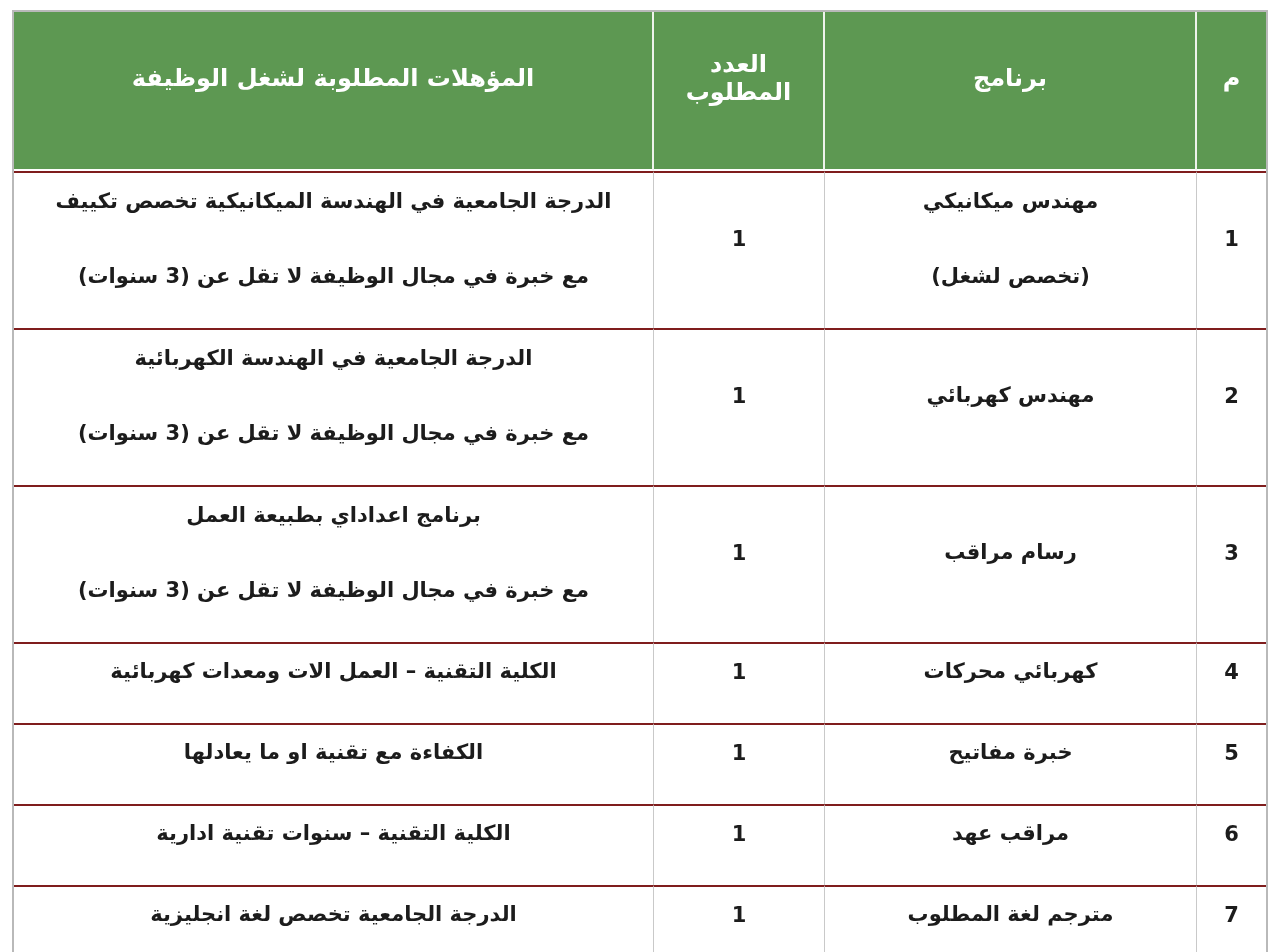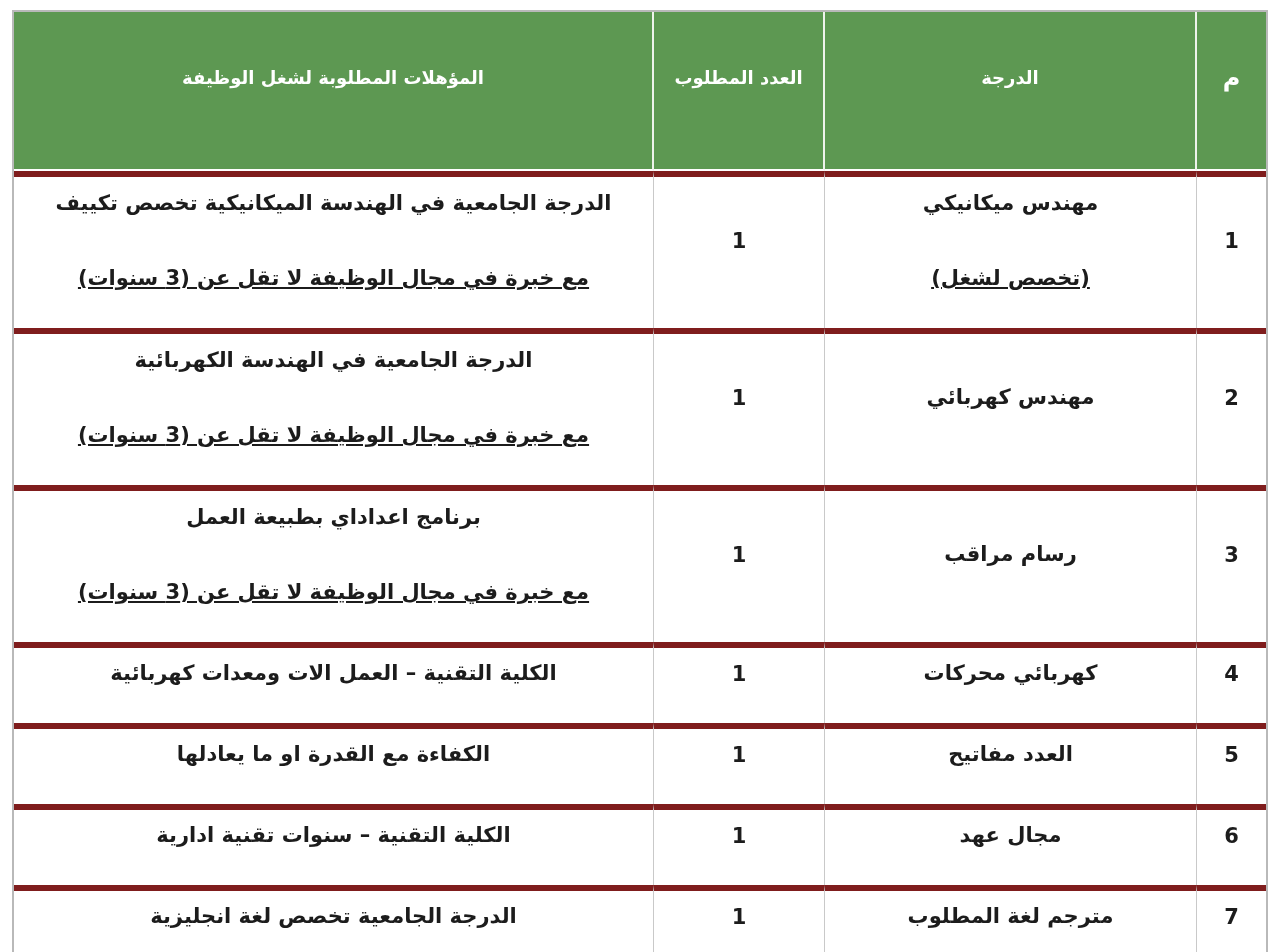--- a/index.html
+++ b/index.html
@@ -30,69 +30,69 @@
   
   col.c-no    { width: 69px;  }
   col.c-job   { width: 372px; }
   col.c-count { width: 171px; }
   col.c-qual  { width: auto;  }
 
   thead th {
     background: #5d9852;
     color: #ffffff;
     font-weight: bold;
-    font-size: 18px;
+    font-size: 24px;
     height: 131px;
     vertical-align: middle;
     text-align: center;
     padding: 0 8px 26px 8px;
     border-bottom: 2px solid #ffffff;
   }
   thead th:not(:first-child) {
     border-inline-start: 2px solid #eef3ec;
   }
   thead th.h-no { font-size: 24px; }
 
   tbody td {
     vertical-align: middle;
     text-align: center;
     font-size: 21px;
     font-weight: bold;
     color: #1c1c1c;
     padding: 0 12px 24px 12px;
-    border-top: 6px solid #7f1d1d;
+    border-top: 2px solid #7f1d1d;
     background: #ffffff;
     overflow: hidden;
   }
   tbody td:not(:first-child) {
     border-inline-start: 1px solid #c9c9c9;
   }
   tbody tr.tall  { height: 157px; }
   tbody tr.short { height: 81px;  }
 
   .line { line-height: 1.35; }
-  .line + .line { margin-top: 47px; text-decoration: underline; }
+  .line + .line { margin-top: 47px; }
   td.count-cell, td.no-cell { font-size: 21px; }
 </style>
 </head>
 <body>
 
 <div class="page">
   <div class="table-wrap">
     <table class="jobs-table">
       <colgroup>
         <col class="c-no">
         <col class="c-job">
         <col class="c-count">
         <col class="c-qual">
       </colgroup>
       <thead>
         <tr>
           <th class="h-no">م</th>
-          <th class="h-job">الدرجة</th>
+          <th class="h-job">برنامج</th>
           <th class="h-count">العدد المطلوب</th>
           <th class="h-qual">المؤهلات المطلوبة لشغل الوظيفة</th>
         </tr>
       </thead>
       <tbody>
           <tr class="tall">
             <td class="no-cell">1</td>
             <td class="job-cell">
               <div class="line">مهندس ميكانيكي</div>
               <div class="line">(تخصص لشغل)</div>
@@ -131,31 +131,31 @@
               <div class="line">كهربائي محركات</div>
             </td>
             <td class="count-cell">1</td>
             <td class="qual-cell">
               <div class="line">الكلية التقنية – العمل الات ومعدات كهربائية</div>
             </td>
           </tr>
           <tr class="short">
             <td class="no-cell">5</td>
             <td class="job-cell">
-              <div class="line">العدد مفاتيح</div>
+              <div class="line">خبرة مفاتيح</div>
             </td>
             <td class="count-cell">1</td>
             <td class="qual-cell">
-              <div class="line">الكفاءة مع القدرة او ما يعادلها</div>
+              <div class="line">الكفاءة مع تقنية او ما يعادلها</div>
             </td>
           </tr>
           <tr class="short">
             <td class="no-cell">6</td>
             <td class="job-cell">
-              <div class="line">مجال عهد</div>
+              <div class="line">مراقب عهد</div>
             </td>
             <td class="count-cell">1</td>
             <td class="qual-cell">
               <div class="line">الكلية التقنية – سنوات تقنية ادارية</div>
             </td>
           </tr>
           <tr class="short">
             <td class="no-cell">7</td>
             <td class="job-cell">
               <div class="line">مترجم لغة المطلوب</div>

